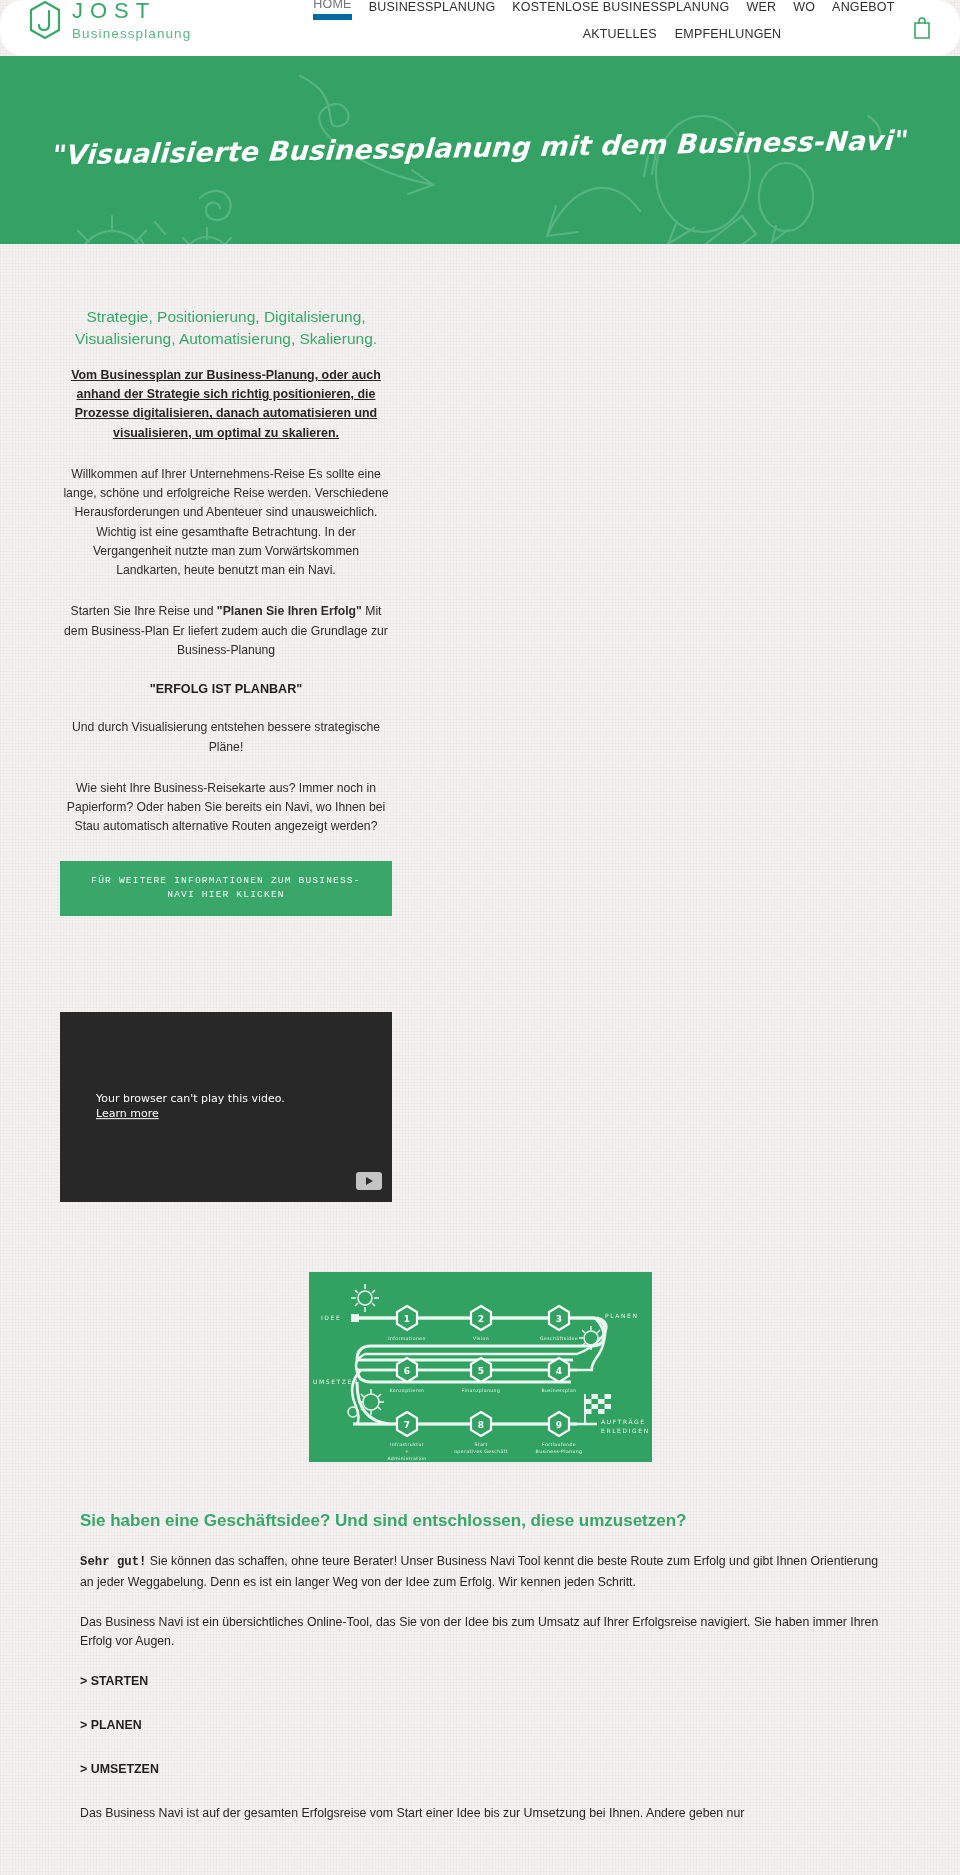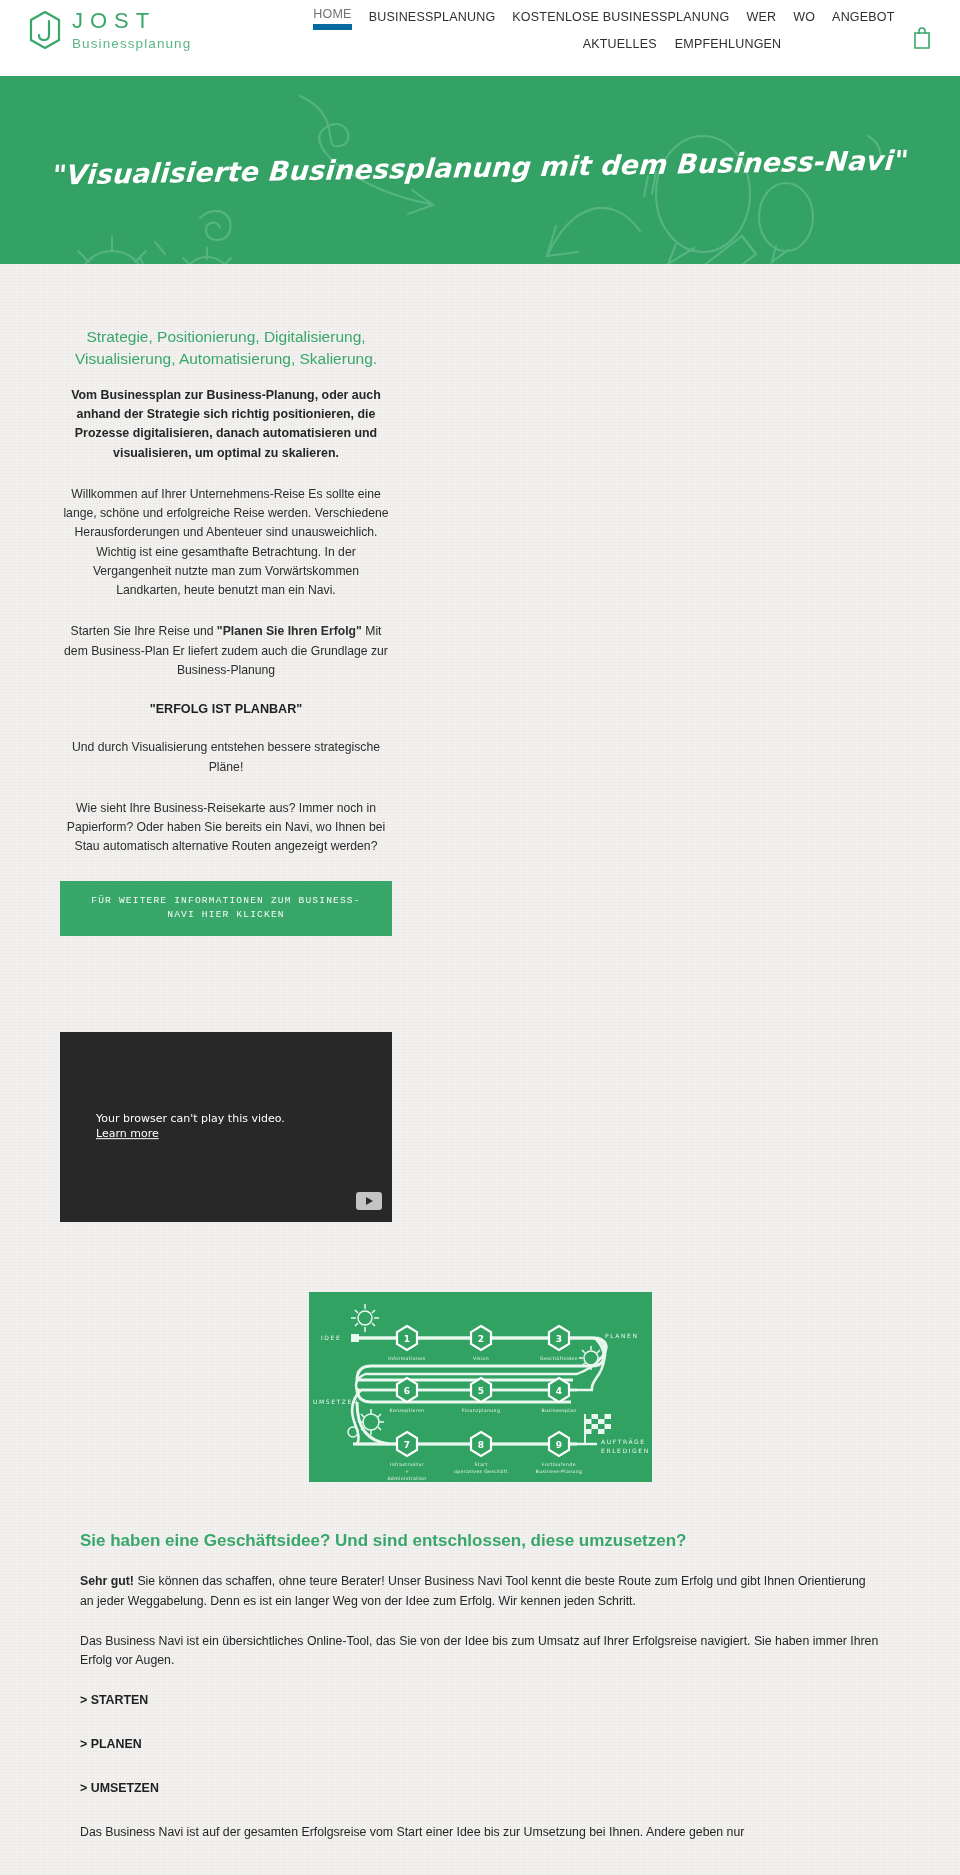--- a/index.html
+++ b/index.html
@@ -21,25 +21,26 @@
     background-color: #f3f2f0;
     background-image:
       repeating-linear-gradient(0deg, rgba(0,0,0,0.020) 0px, rgba(0,0,0,0.020) 1px, rgba(255,255,255,0) 1px, rgba(255,255,255,0) 3px),
       repeating-linear-gradient(90deg, rgba(0,0,0,0.020) 0px, rgba(0,0,0,0.020) 1px, rgba(255,255,255,0) 1px, rgba(255,255,255,0) 3px);
     overflow: hidden;
   }
 
   
   .header {
     background: #ffffff;
-    height: 76px;
+    height: 56px;
     display: flex;
     align-items: center;
     position: relative;
     padding: 0 24px 16px 28px;
+    border-radius: 24px;
   }
   .brand { display:flex; align-items:center; gap:10px; flex: 0 0 auto; width: 250px;}
   .brand-mark { width: 34px; height: 40px; flex: 0 0 auto; }
   .brand-text { line-height: 1; }
   .brand-name {
     font-size: 22px; letter-spacing: 7px; color: #3aa76a;
     font-weight: 400; display:block; margin-bottom: 5px;
   }
   .brand-sub {
     font-size: 13.5px; color: #5bb583; letter-spacing: 1.1px; display:block;
@@ -110,20 +111,21 @@
     line-height: 1.42;
     margin: 0 0 16px 0;
     text-align: center;
   }
   .p-bold {
     font-size: 12.4px;
     font-weight: 700;
     line-height: 1.55;
     margin: 0 0 22px 0;
     color: #262626;
+    text-decoration: underline;
   }
   .p-body {
     font-size: 12.2px;
     line-height: 1.58;
     margin: 0 0 22px 0;
     color: #2d2d2d;
   }
   .p-body b { font-weight: 700; }
   .p-center-strong {
     font-size: 12.6px; font-weight: 700; margin: 0 0 22px 0; color:#1f1f1f;
@@ -179,21 +181,21 @@
     width: 343px; height: 190px; background:#32a263; position:relative;
   }
 
   
   .wide { width: 800px; margin: 48px auto 0 auto; }
   .wide h2 {
     color: #3aa76a; font-size: 17px; font-weight: 700; margin: 0 0 20px 0;
     line-height:1.3;
   }
   .wide p { font-size: 12.3px; line-height: 1.6; margin: 0 0 20px 0; color:#262626; }
-  .wide p b { font-weight: 700; }
+  .wide p b { font-weight: 700; font-family: Liberation Mono, monospace; }
   .wide .step { font-size: 12.4px; font-weight: 700; margin: 0 0 24px 0; color:#1f1f1f; }
   .wide .sub { font-size: 12.6px; font-weight: 700; margin: 0 0 18px 0; color:#1f1f1f; }
 </style>
 </head>
 <body>
 
 <div class="page">
 
   <header class="header">
     <div class="brand">

